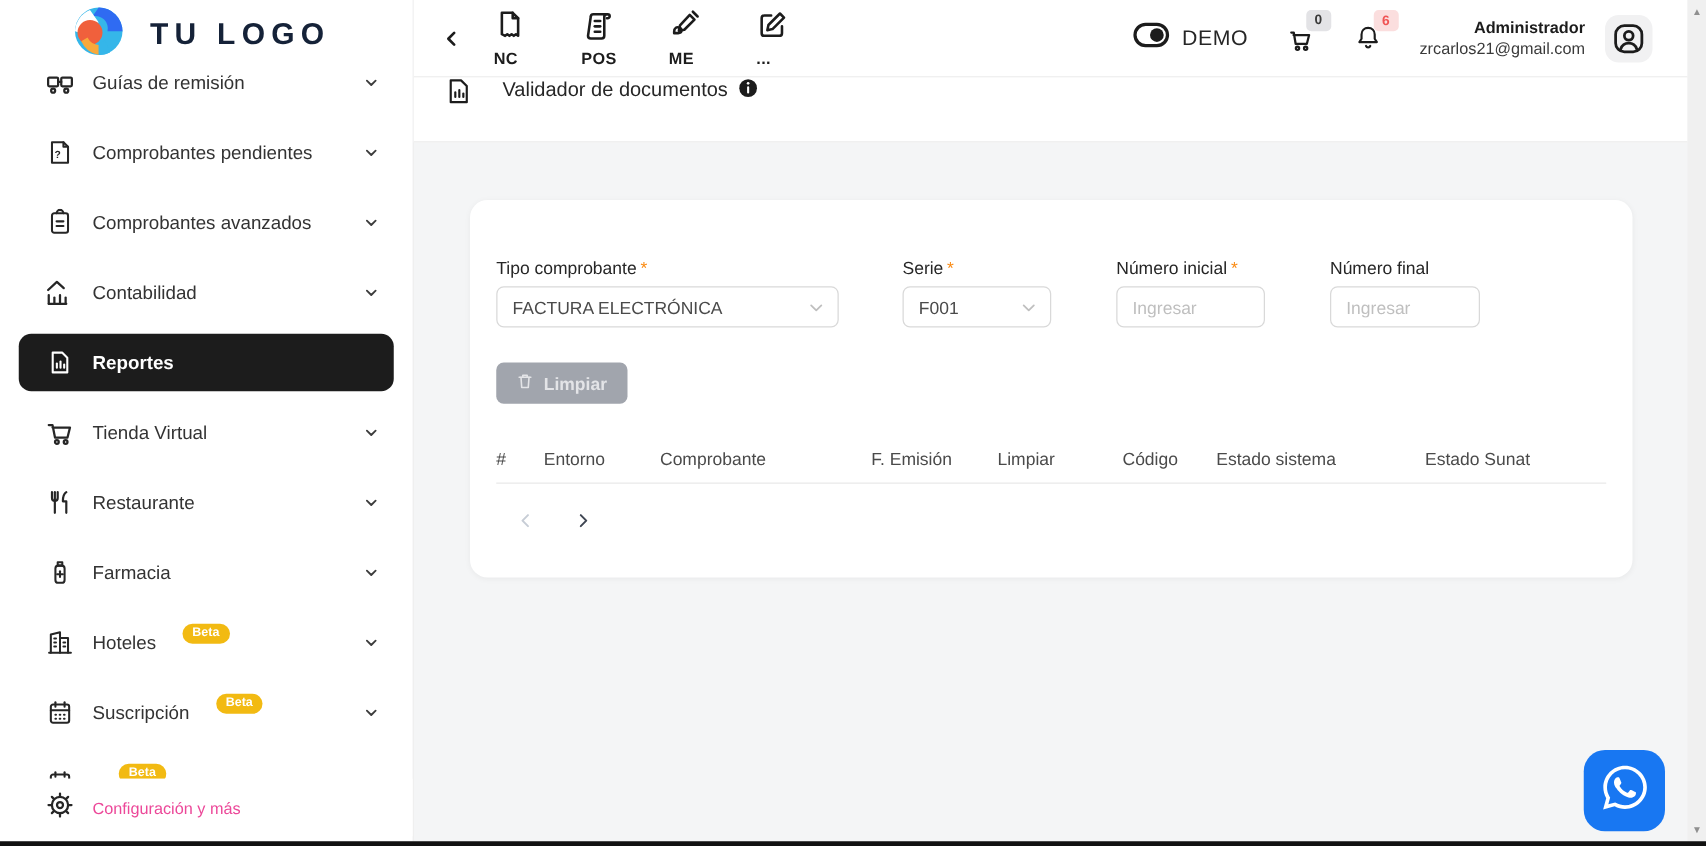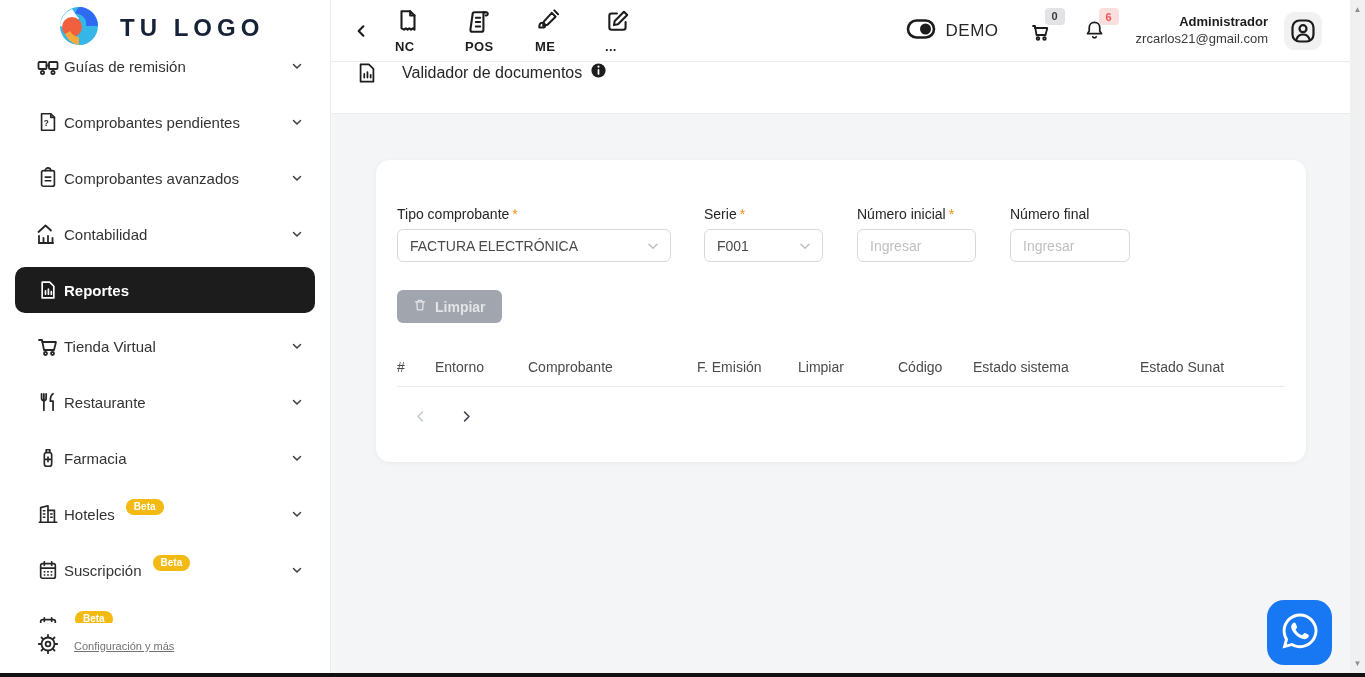--- a/index.html
+++ b/index.html
@@ -14,31 +14,31 @@
   .win-scrollbar .arr.down { bottom:2px; }
 
   
   .window-bottom-edge { position:absolute; left:0; bottom:0; width:1365px; height:4px; background:#111; z-index:60; }
 
   
   .sidebar { position:absolute; left:0; top:0; width:330px; height:673px; background:#fff; z-index:20; }
   .brand { height:55px; display:flex; align-items:center; padding-left:58px; gap:20px; }
   .brand-name { font-size:24px; font-weight:bold; letter-spacing:5px; color:#152238; }
   .side-nav { position:absolute; top:55px; left:0; right:0; bottom:50px; overflow:hidden; }
-  .side-item { display:flex; align-items:center; height:56px; margin:0 15px; padding:0 12px 0 21px; gap:4px; border-radius:10px; cursor:pointer; }
+  .side-item { display:flex; align-items:center; height:56px; margin:0 15px; padding:0 12px 0 21px; gap:14px; border-radius:10px; cursor:pointer; }
   .side-item.first { margin-top:-17px; }
   .side-item .s-icon { width:24px; height:24px; flex:none; display:flex; align-items:center; justify-content:center; }
   .side-item .s-label { font-size:15px; color:#333; white-space:nowrap; }
   .side-item .s-spacer { flex:1; }
   .side-item .s-chev { color:#3d3d3d; display:flex; }
   .side-item.selected { background:#1c1c1c; height:46px; margin-top:5px; margin-bottom:5px; }
   .side-item.selected .s-label { color:#fff; font-weight:bold; }
   .beta-badge { font-size:10px; font-weight:bold; background:#f2ba12; color:#fff; border-radius:8px; padding:2px 8px 3px; margin-left:7px; position:relative; top:-7px; }
   .side-footer { position:absolute; left:0; right:0; bottom:4px; height:46px; background:#fff; display:flex; align-items:center; padding:0 12px 0 36px; gap:14px; cursor:pointer; }
-  .side-footer .s-label { font-size:11px; color:#737373;text-decoration:underline; }
+  .side-footer .s-label { font-size:13px; color:#ec4899; }
 
   
   .main { position:absolute; left:330px; top:0; right:15px; bottom:4px; border-left:1px solid #ededed; background:#f4f5f6; }
 
   
   .topbar { height:62px; background:#fff; border-bottom:1px solid #ececec; display:flex; align-items:center; padding:0 28px 0 16px; }
   .back-btn { width:30px; height:30px; display:flex; align-items:center; justify-content:center; cursor:pointer; margin-right:18px; }
   .shortcuts { display:flex; gap:34px; }
   .shortcut { display:flex; flex-direction:column; gap:1px; cursor:pointer; min-width:36px; }
   .shortcut .sc-label { font-size:13px; font-weight:bold; color:#1c1c1c; letter-spacing:.3px; }
@@ -57,21 +57,21 @@
 
   
   .subheader { height:52px; background:#fff; border-bottom:1px solid #ececec; display:flex; align-items:flex-start; padding-left:25px; gap:24px; }
   .subheader .page-title { font-size:16px; color:#262626; }
   .title-wrap { display:flex; align-items:center; gap:8px; }
 
   
   .content { position:absolute; top:115px; left:0; right:0; bottom:0; }
   .card { position:absolute; left:45px; top:45px; width:930px; height:302px; background:#fff; border-radius:14px; box-shadow:0 1px 5px rgba(0,0,0,.05); padding:46px 21px 20px 21px; }
 
-  .form-row { display:flex; }
+  .form-row { display:flex;gap:18px; }
   .field { display:flex; flex-direction:column; }
   .field .f-label { font-size:14px; color:#262626; margin-bottom:7px; }
   .req { color:#fa8c16; margin-left:3px; }
   .select-box { height:33px; border:1px solid #d9d9d9; border-radius:6px; display:flex; align-items:center; padding:0 10px 0 12px; cursor:pointer; background:#fff; }
   .select-box .sel-value { font-size:14px; color:#4a4a4a; flex:1; white-space:nowrap; }
   .select-box .sel-chev { color:#bfbfbf; display:flex; }
   .text-input { height:33px; border:1px solid #d9d9d9; border-radius:6px; padding:0 12px; font-size:14px; color:#4a4a4a; outline:none; width:100%; font-family:"Liberation Sans", sans-serif; }
   .text-input::placeholder { color:#bfbfbf; }
   .w-tipo { width:274px; margin-right:33px; }
   .w-serie { width:119px; margin-right:34px; }

